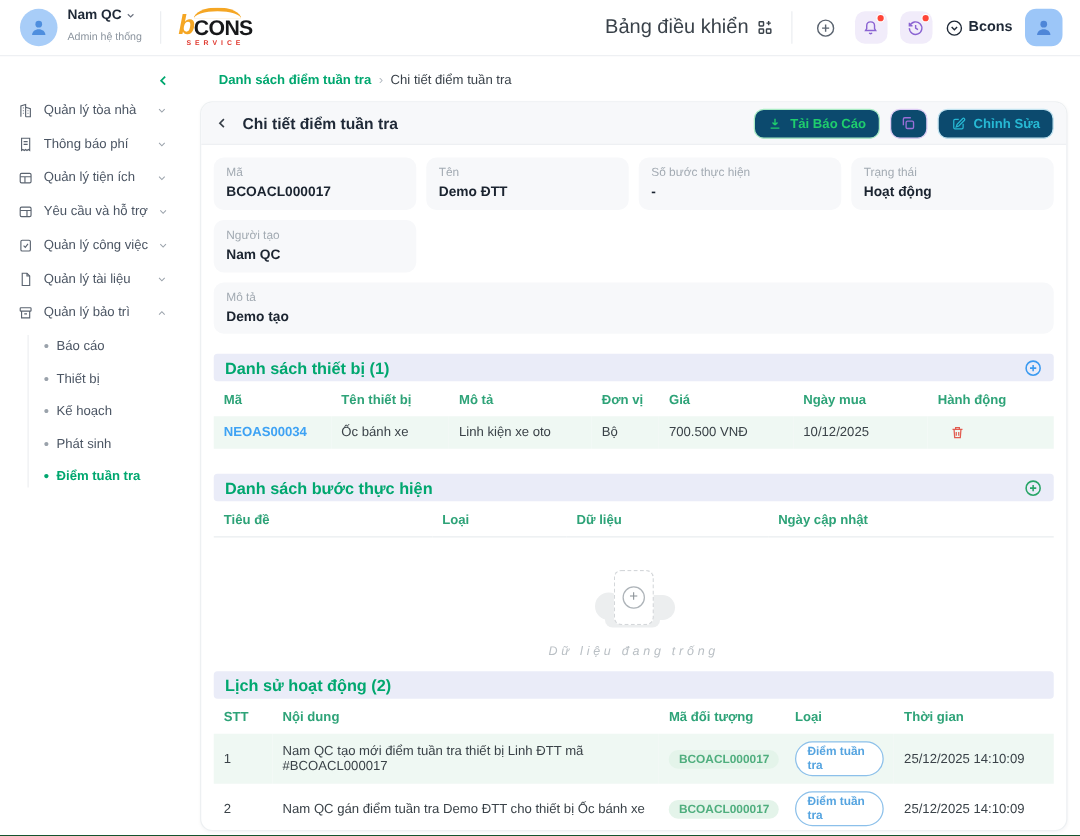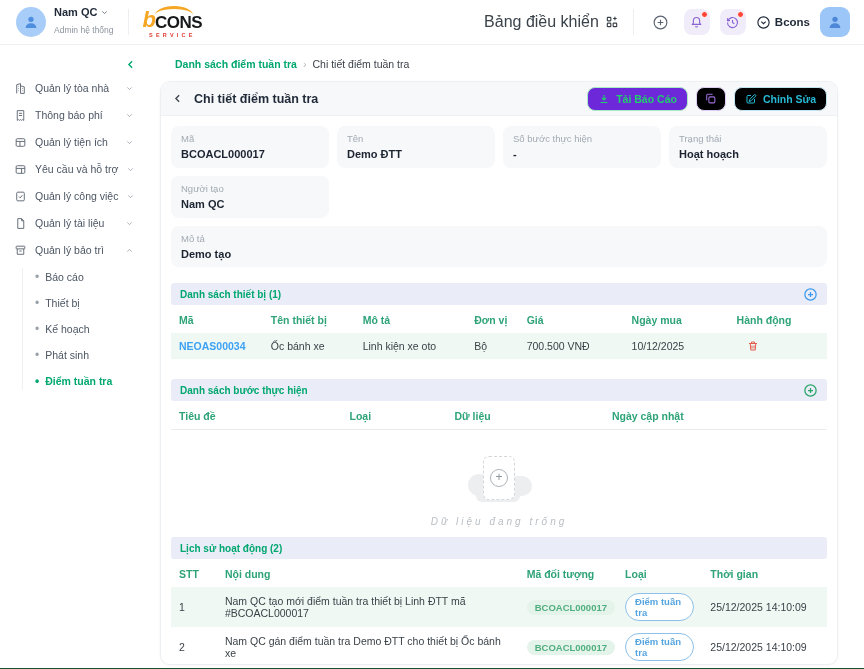--- a/index.html
+++ b/index.html
@@ -36,48 +36,48 @@
   .side-item { display:flex; align-items:center; gap:8px; height:18px; margin-bottom:9px; font-size:10.5px; color:#4b5563; cursor:pointer; }
   .side-item .lbl { flex:1; white-space:nowrap; }
   .side-item .chev { color:#9aa2ab; display:flex; }
   .side-item .ic { color:#5b6470; display:flex; }
   .subgroup { margin:2px 0 0 8px; padding-left:12px; border-left:1px solid #eef0f2; }
   .sub-item { display:flex; align-items:center; gap:6px; height:18px; margin-bottom:8px; font-size:10.5px; color:#4b5563; cursor:pointer; }
   .sub-item .bullet { font-size:12px; color:#9aa2ab; line-height:1; }
   .sub-item.active { color:#00a76f; font-weight:bold; }
   .sub-item.active .bullet { color:#00a76f; }
 
-  .content { flex:1; padding:8px 26px 0 6px; position:relative; }
+  .content { flex:1; padding:8px 10px 0 6px; position:relative; }
   .crumb-row { display:flex; align-items:center; gap:12px; height:22px; margin-bottom:6px; }
   .collapse-chev { color:#00a76f; display:flex; cursor:pointer; margin-left:-22px; }
   .crumb { font-size:10.5px; display:flex; gap:6px; align-items:center; margin-left:26px; }
   .crumb .parent { color:#00a76f; font-weight:bold; cursor:pointer; }
   .crumb .sep { color:#b3bac1; }
   .crumb .current { color:#3a424a; }
 
   
   .card { margin-left:14px; background:#fff; border:1px solid #edf0f2; border-radius:10px; box-shadow:0 1px 3px rgba(20,30,40,.04); height:584px; overflow:hidden; }
   .card-head { height:34px; background:#f7f8fa; border-bottom:1px solid #eef0f3; display:flex; align-items:center; padding:0 10px; gap:10px; }
   .card-title { font-size:12.5px; font-weight:bold; color:#1f2937; }
   .back-chev { color:#39414a; display:flex; cursor:pointer; }
   .head-actions { margin-left:auto; display:flex; gap:8px; }
-  .btn { display:flex; align-items:center; gap:6px; height:24px; padding:0 10px; border-radius:8px; background:#000000; font-size:10.5px; font-weight:bold; font-family:"Liberation Sans",sans-serif; cursor:pointer; }
-  .btn-download { border:1px solid #a9ebc4; color:#1fce6d; background:#6d28d9; }
+  .btn { display:flex; align-items:center; gap:6px; height:24px; padding:0 10px; border-radius:8px; background:#0c4a6e; font-size:10.5px; font-weight:bold; font-family:"Liberation Sans",sans-serif; cursor:pointer; }
+  .btn-download { border:1px solid #a9ebc4; color:#1fce6d; background:#0c4a6e; }
   .btn-copy { border:1px solid #ddccf4; color:#9b6fd8; width:30px; justify-content:center; padding:0; }
   .btn-edit { border:1px solid #c2e3f0; color:#27b9d4; }
 
   .card-body { padding:10px; }
   .fields-grid { display:grid; grid-template-columns:repeat(4,1fr); gap:8px; }
   .fbox { background:#f7f8fa; border-radius:8px; padding:7px 10px; min-height:42px; }
   .fbox .flabel { font-size:9.5px; color:#a2aab2; margin-bottom:4px; }
   .fbox .fvalue { font-size:11px; font-weight:bold; color:#1b2430; }
   .fbox.full { grid-column:1 / -1; min-height:40px; }
 
   .section-head { margin-top:16px; height:22px; background:#eaecf8; border-radius:3px; display:flex; align-items:center; padding:0 9px; }
-  .section-title { font-size:10px; font-weight:bold; color:#00a76f; }
+  .section-title { font-size:13px; font-weight:bold; color:#00a76f; }
   .section-add { margin-left:auto; display:flex; cursor:pointer; }
   .section-add.blue { color:#3b9af0; }
   .section-add.green { color:#27a567; }
 
   table { border-collapse:collapse; width:100%; table-layout:fixed; }
   th { text-align:left; font-size:10.5px; font-weight:bold; color:#2ea378; padding:9px 8px 7px 8px; }
   td { font-size:10.5px; color:#3a4248; padding:7px 8px; }
   tr.tint { background:#eff8f3; }
   .link { color:#3ea2f4; font-weight:bold; cursor:pointer; }
   .trash { color:#e25c50; display:flex; cursor:pointer; padding-left:10px; }
@@ -365,21 +365,21 @@
             <div class="fbox">
               <div class="flabel">Tên</div>
               <div class="fvalue">Demo ĐTT</div>
             </div>
             <div class="fbox">
               <div class="flabel">Số bước thực hiện</div>
               <div class="fvalue">-</div>
             </div>
             <div class="fbox">
               <div class="flabel">Trạng thái</div>
-              <div class="fvalue">Hoạt hoạch</div>
+              <div class="fvalue">Hoạt động</div>
             </div>
             <div class="fbox">
               <div class="flabel">Người tạo</div>
               <div class="fvalue">Nam QC</div>
             </div>
             <div class="fbox full" style="grid-row:3;">
               <div class="flabel">Mô tả</div>
               <div class="fvalue">Demo tạo</div>
             </div>
           </div>

